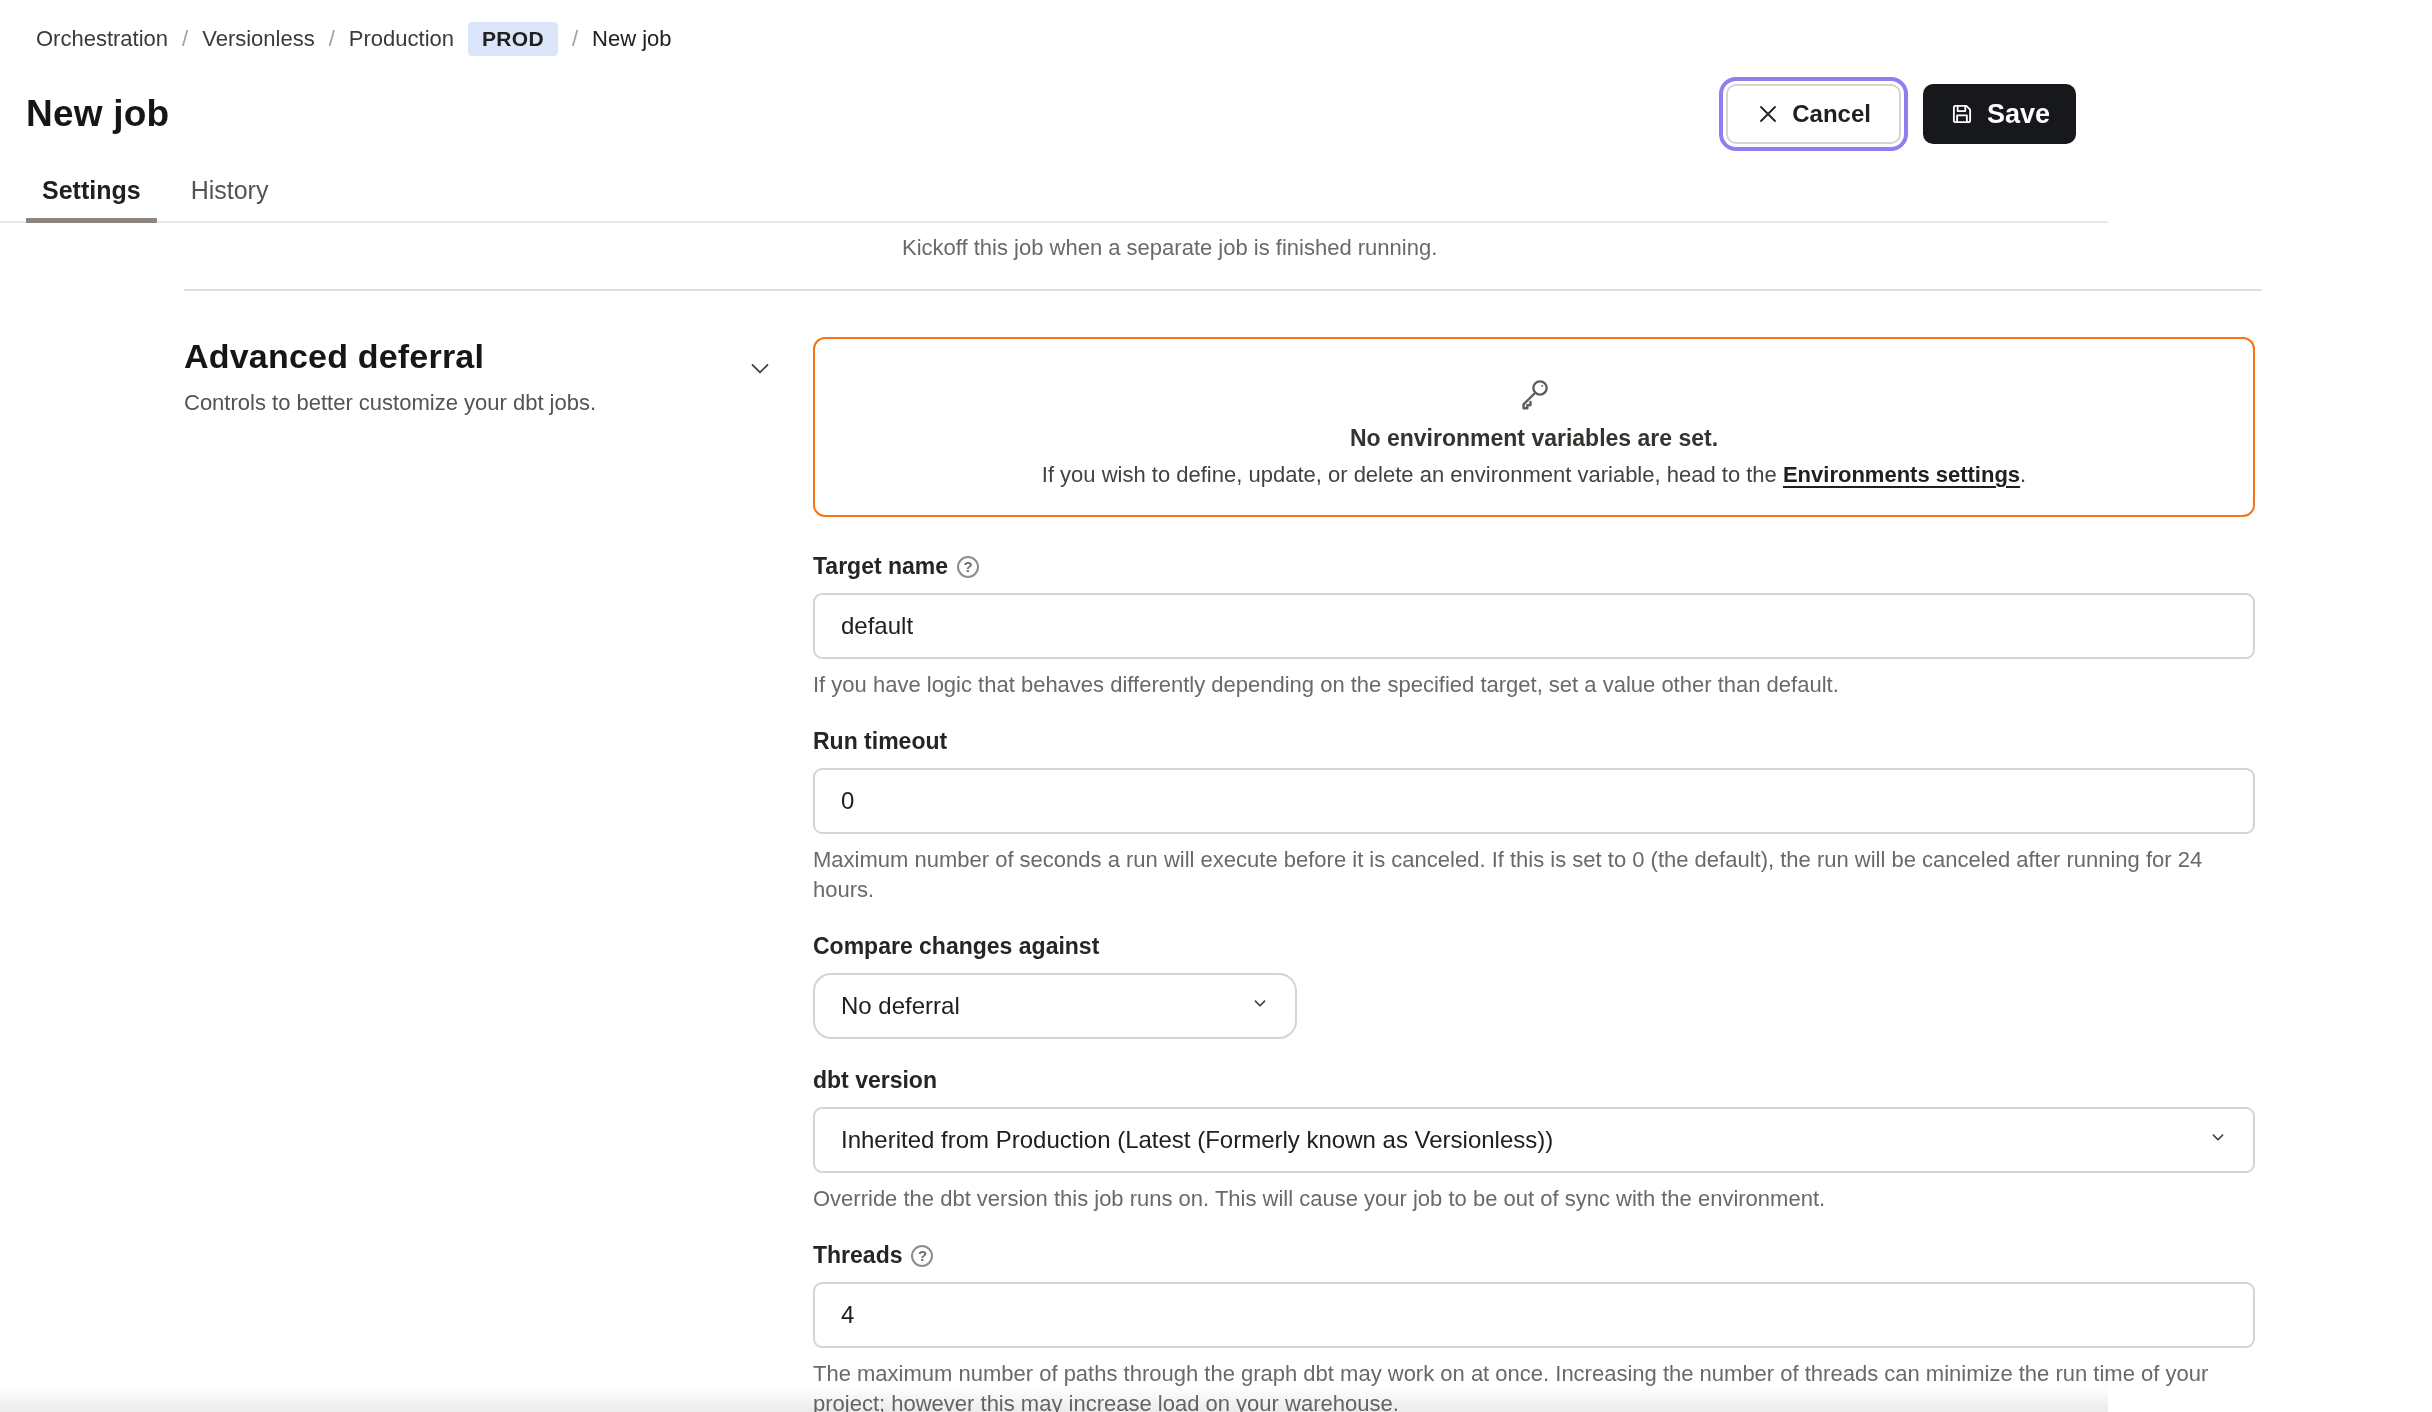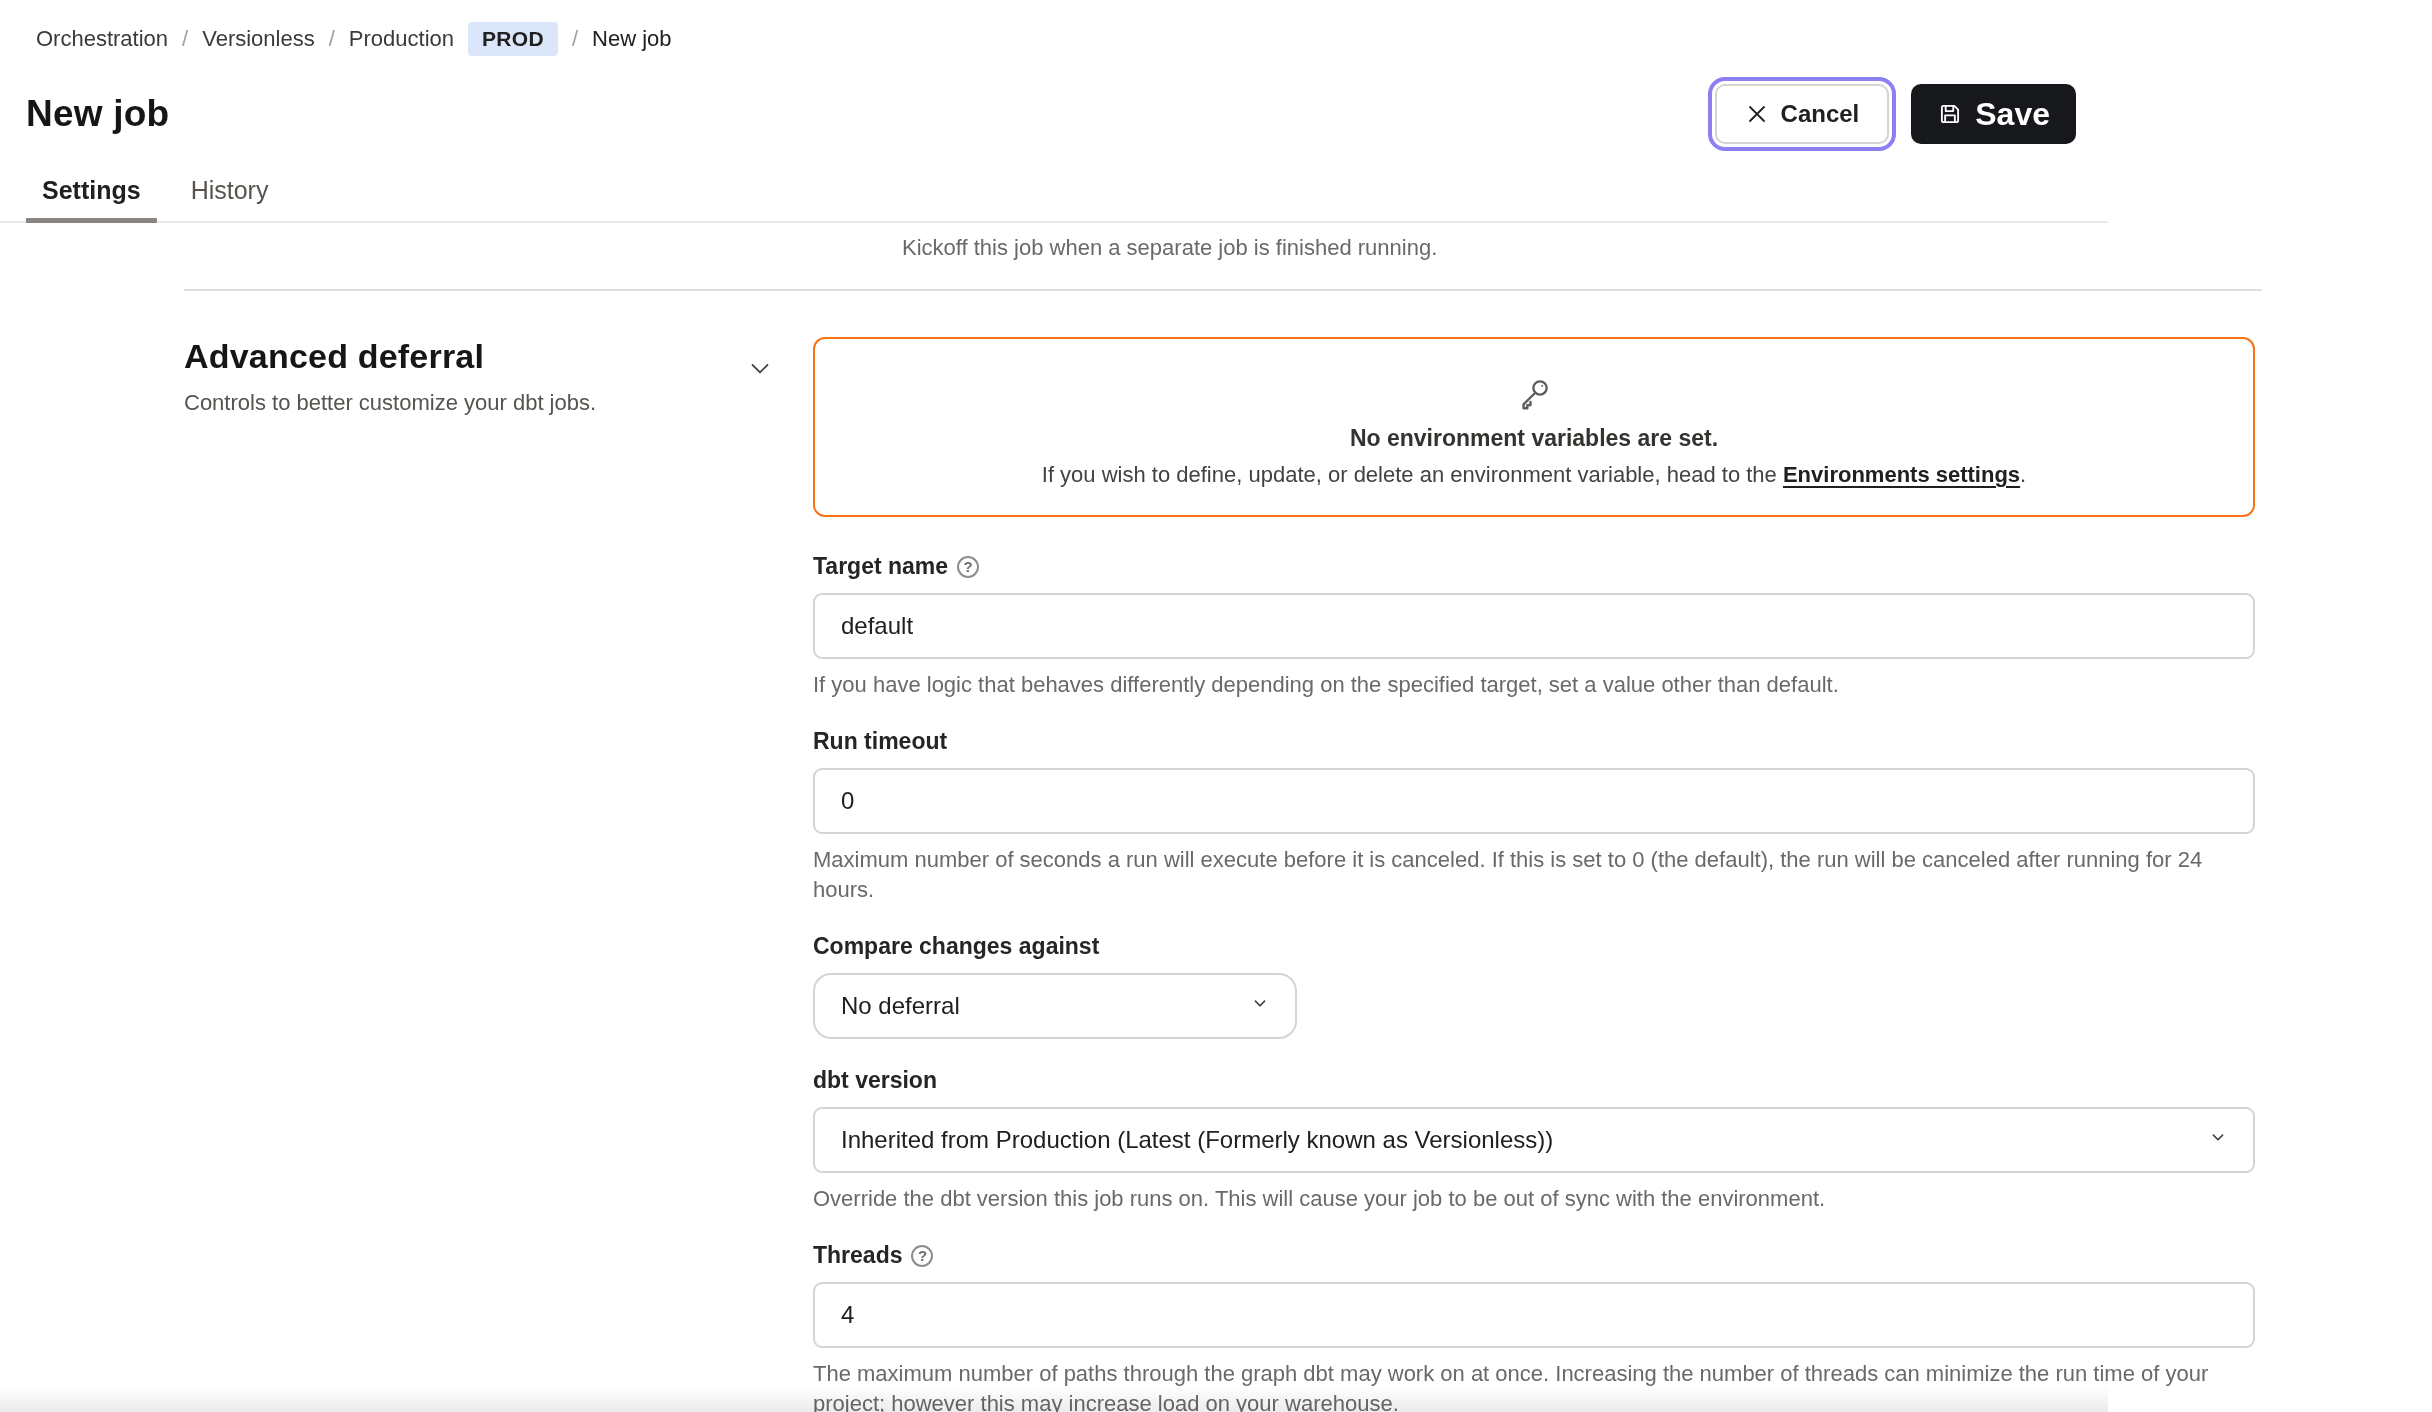--- a/index.html
+++ b/index.html
@@ -44,21 +44,21 @@
     background: #ffffff; color: #21201e;
     border: 2px solid #d6d4d1; border-radius: 10px;
     font-size: 24px; font-weight: 600;
     outline: 4px solid #8b7ff2; outline-offset: 3px;
   }
   .btn-save {
     display: inline-flex; align-items: center; gap: 12px;
     height: 60px; padding: 0 26px;
     background: #17181b; color: #ffffff;
     border: none; border-radius: 10px;
-    font-size: 32px; font-weight: 600;
+    font-size: 27px; font-weight: 600;
   }
   .btn-icon { display: inline-flex; }
 
   
   .tabbar {
     display: flex; align-items: flex-end; gap: 18px;
     margin-top: 24px; padding-left: 26px;
     border-bottom: 2px solid #e9e8e6;
   }
   .tab {

